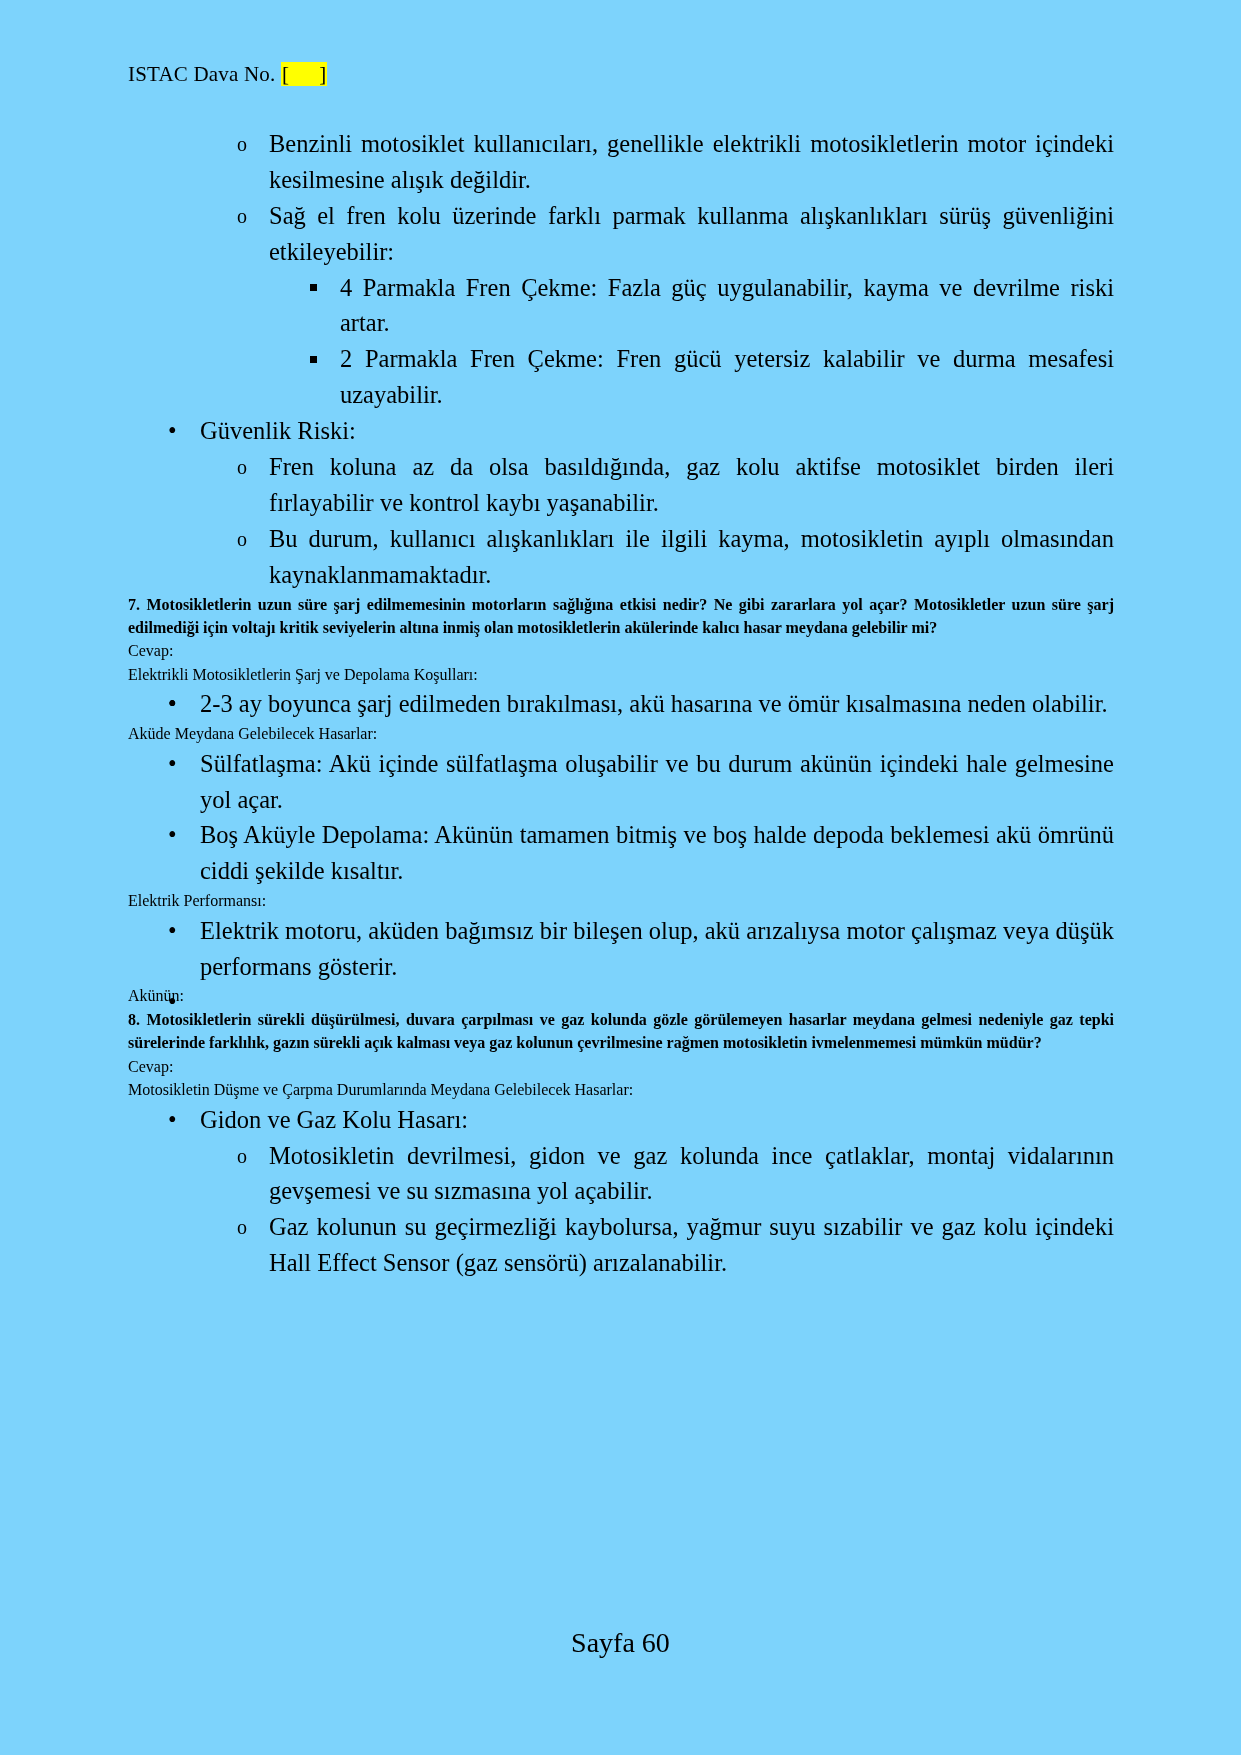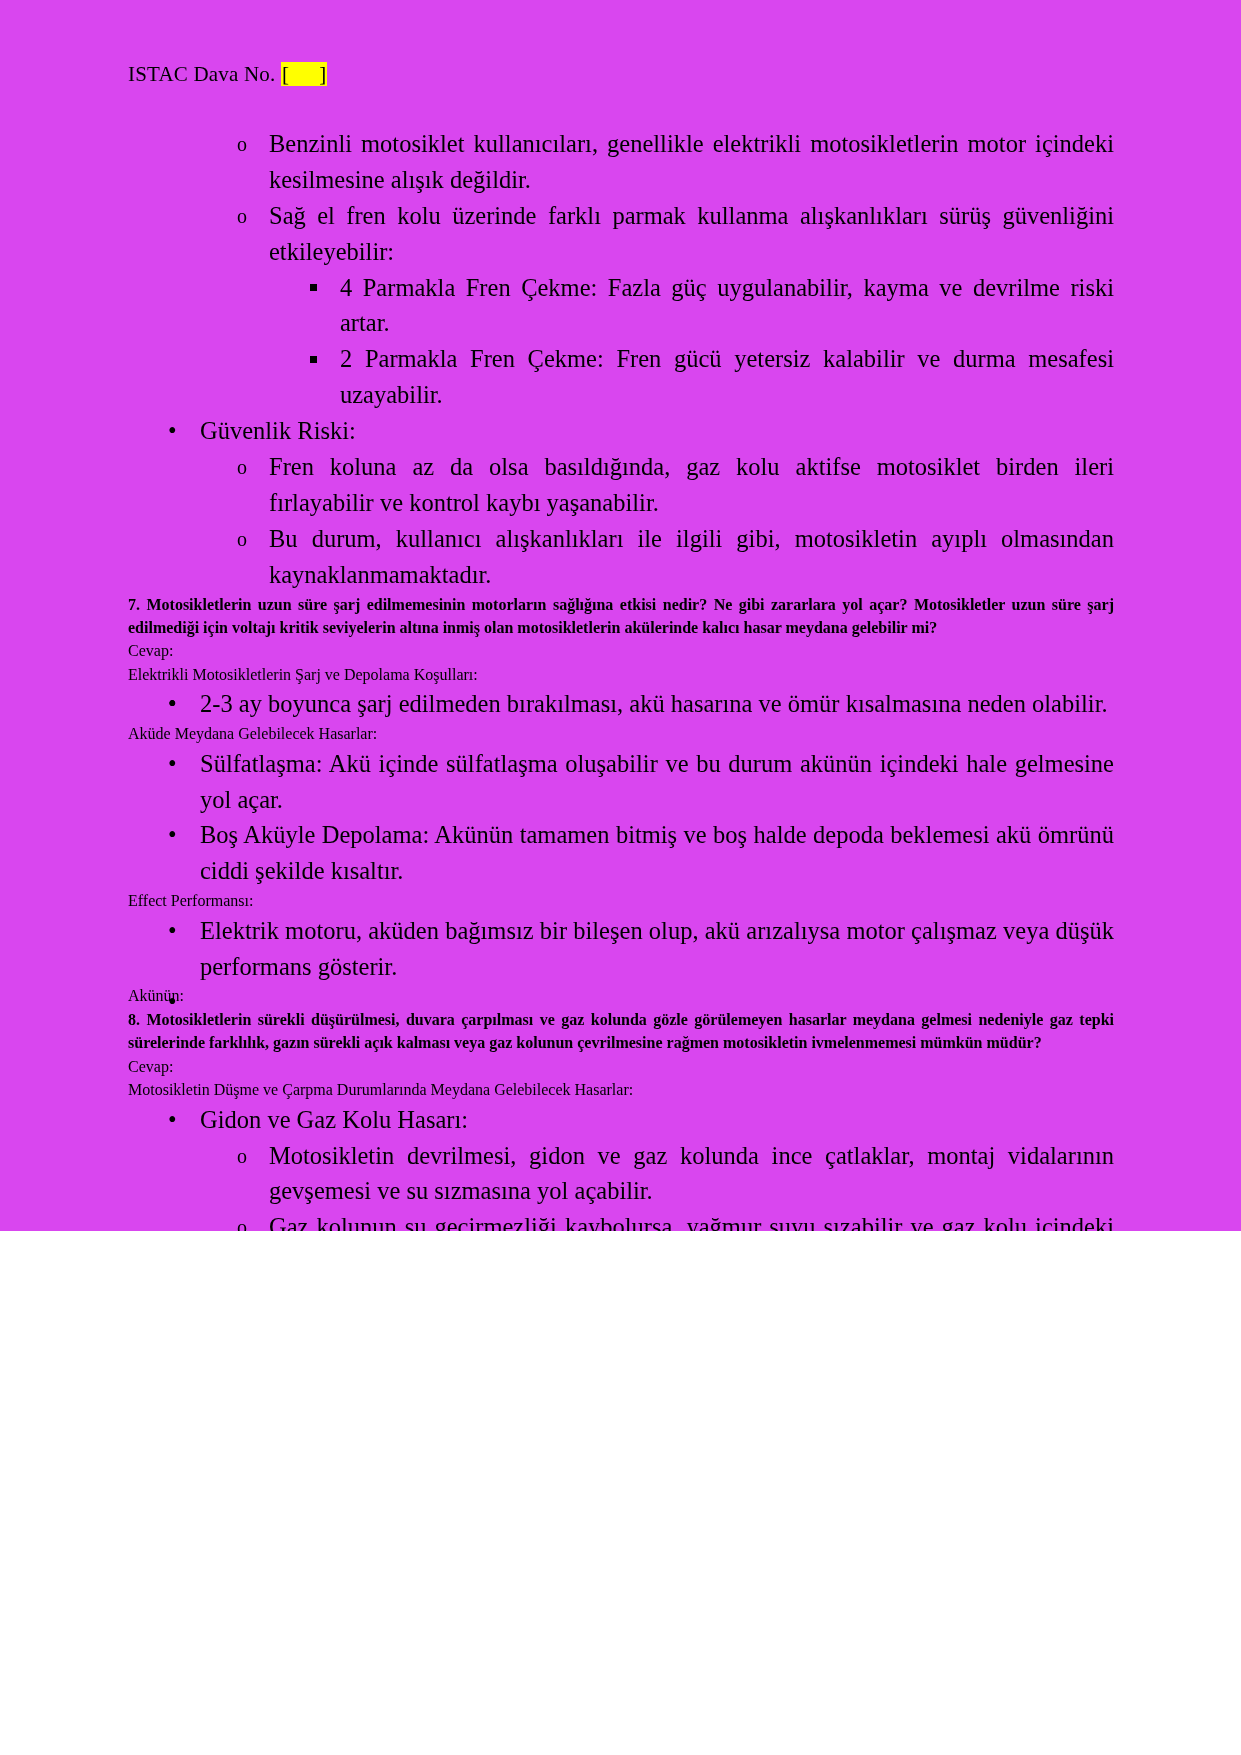--- a/index.html
+++ b/index.html
@@ -7,23 +7,23 @@
     padding: 0;
     background: #ffffff;
   }
   body {
     font-family: "Liberation Serif", "DejaVu Serif", serif;
     color: #000000;
   }
   .page {
     position: relative;
     width: 1241px;
-    height: 1231px;
+    height: 1755px;
     margin: 0 auto;
-    background: #d946ef;
+    background: #7dd3fc;
     box-sizing: border-box;
     overflow: hidden;
     padding-left: 44px;
   }
 
   
   .doc-header {
     position: absolute;
     top: 62px;
     left: 128px;
@@ -153,21 +153,21 @@
       <span>Güvenlik Riski:</span>
     </div>
 
     <div class="li lvl2">
       <span class="bullet">o</span>
       <span>Fren koluna az da olsa basıldığında, gaz kolu aktifse motosiklet birden ileri fırlayabilir ve kontrol kaybı yaşanabilir.</span>
     </div>
 
     <div class="li lvl2">
       <span class="bullet">o</span>
-      <span>Bu durum, kullanıcı alışkanlıkları ile ilgili gibi, motosikletin ayıplı olmasından kaynaklanmamaktadır.</span>
+      <span>Bu durum, kullanıcı alışkanlıkları ile ilgili kayma, motosikletin ayıplı olmasından kaynaklanmamaktadır.</span>
     </div>
 
     <p class="bold qhead">7. Motosikletlerin uzun süre şarj edilmemesinin motorların sağlığına etkisi nedir? Ne gibi zararlara yol açar? Motosikletler uzun süre şarj edilmediği için voltajı kritik seviyelerin altına inmiş olan motosikletlerin akülerinde kalıcı hasar meydana gelebilir mi?</p>
 
     <p class="plain">Cevap:</p>
 
     <p class="plain">Elektrikli Motosikletlerin Şarj ve Depolama Koşulları:</p>
 
     <div class="li lvl1">
       <span class="bullet">•</span>
@@ -183,21 +183,21 @@
     <div class="li lvl1">
       <span class="bullet">•</span>
       <span>Sülfatlaşma: Akü içinde sülfatlaşma oluşabilir ve bu durum akünün içindeki hale gelmesine yol açar.</span>
     </div>
 
     <div class="li lvl1">
       <span class="bullet">•</span>
       <span>Boş Aküyle Depolama: Akünün tamamen bitmiş ve boş halde depoda beklemesi akü ömrünü ciddi şekilde kısaltır.</span>
     </div>
 
-    <p class="plain">Effect Performansı:</p>
+    <p class="plain">Elektrik Performansı:</p>
 
     <div class="li lvl1">
       <span class="bullet">•</span>
       <span>Elektrik motoru, aküden bağımsız bir bileşen olup, akü arızalıysa motor çalışmaz veya düşük performans gösterir.</span>
     </div>
 
     <div class="li lvl1">
       <span class="bullet">•</span>
     </div>
 

